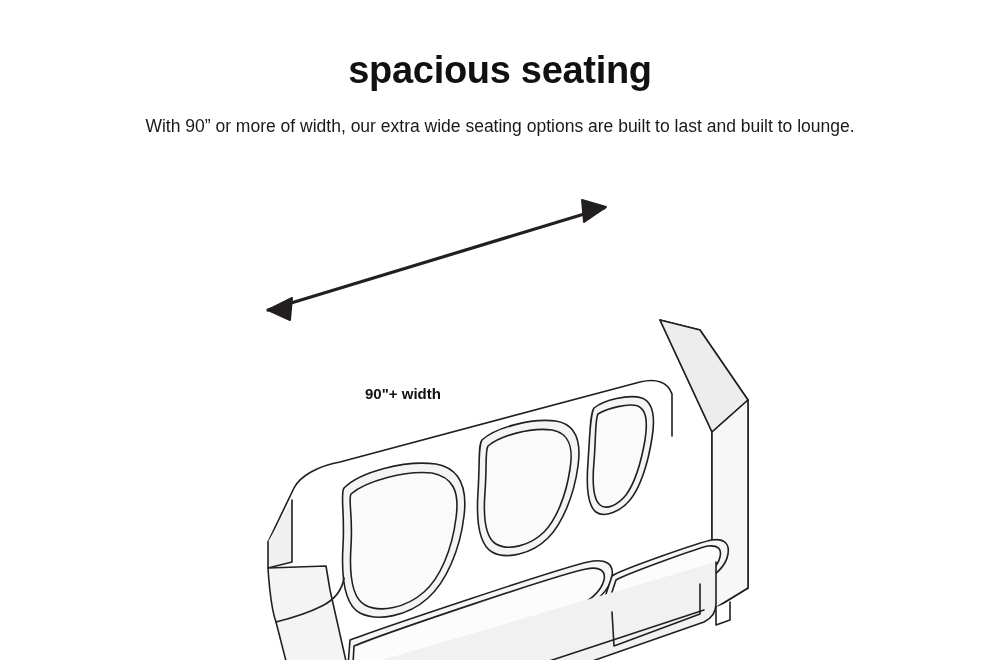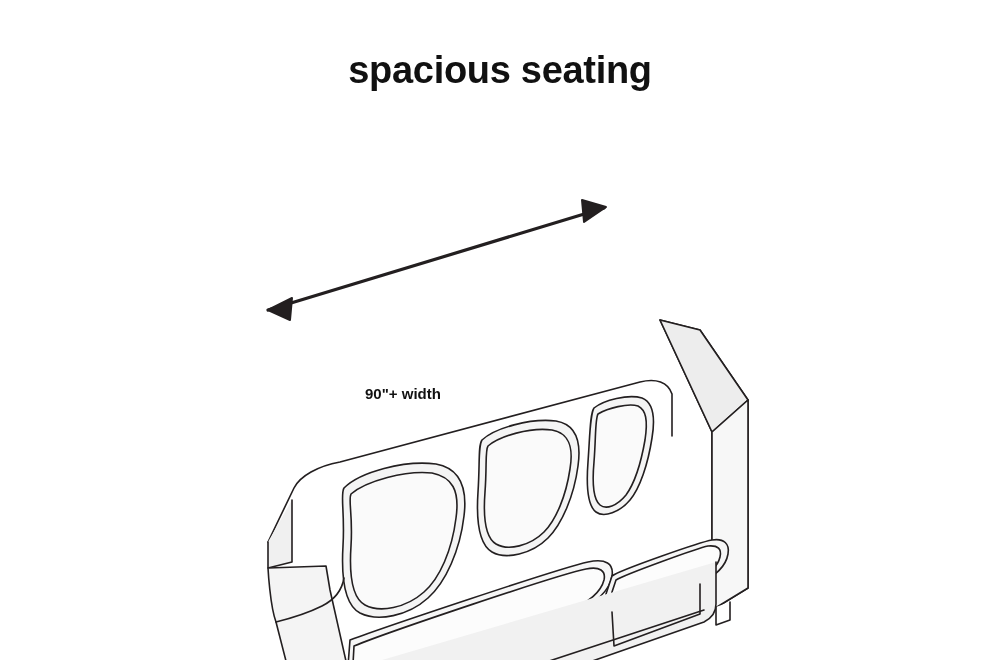--- a/index.html
+++ b/index.html
@@ -68,20 +68,21 @@
   }
 </style>
 </head>
 <body>
 
 <div class="page">
 
   <div class="headline">spacious seating</div>
 
   <div class="subcopy">
+    <span class="line">With 90” or more of width, our extra wide seating options are built to last and built to lounge.</span>
   </div>
 
   <div class="illustration">
     <svg width="1000" height="490" viewBox="0 0 1000 490">
       <g fill="none" stroke="#231f20" stroke-width="1.6" stroke-linejoin="round" stroke-linecap="round">
 
         <g stroke-width="3.2">
           <line x1="268" y1="140" x2="604" y2="38"></line>
           <polygon points="268,140 292,128 290,150" fill="#231f20" stroke="#231f20" stroke-width="2"></polygon>
           <polygon points="606,37 582,30 584,52" fill="#231f20" stroke="#231f20" stroke-width="2"></polygon>

